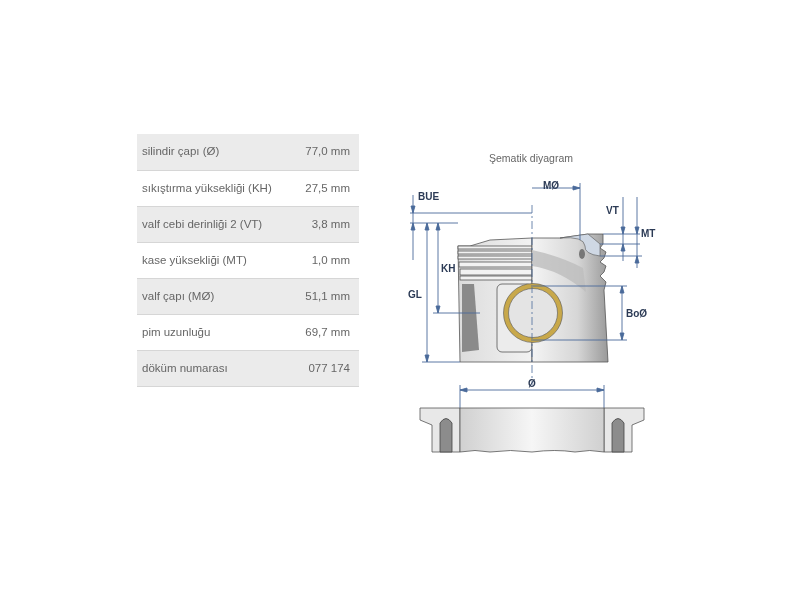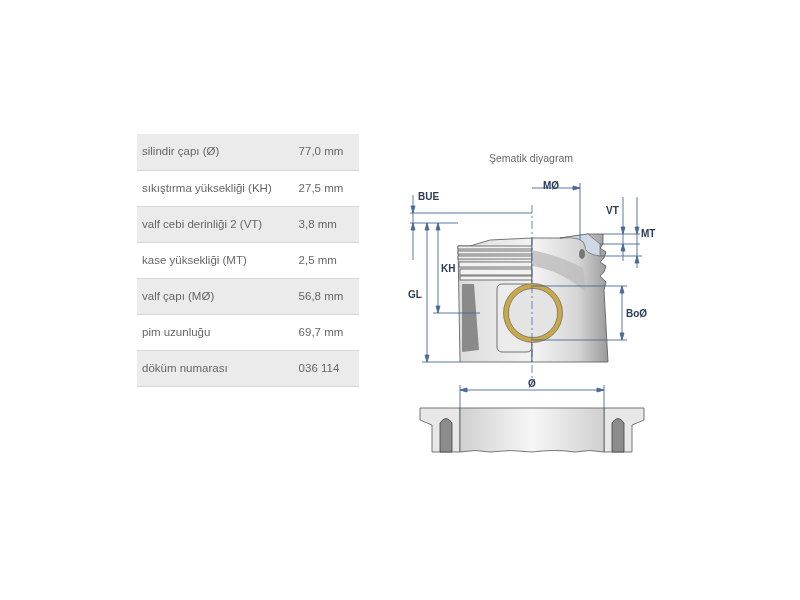--- a/index.html
+++ b/index.html
@@ -12,21 +12,21 @@
       position: absolute; left: 137px; top: 134px; width: 222px;
       border-collapse: collapse; font-size: 11.5px; color: #666666;
     }
     .spec-table tr { height: 36px; }
     .spec-table tr:nth-child(odd) td { background: #ebebeb; }
     .spec-table tr:nth-child(even) td { background: #ffffff; }
     .spec-table td {
       padding: 0 6px 0 5px; border-bottom: 1px solid #d6d6d6;
       white-space: nowrap; line-height: 19px;
     }
-    .spec-table td.val { text-align: left; padding-right: 9px; }
+    .spec-table td.val { text-align: right; padding-right: 9px; }
     .diagram-title {
       position: absolute; left: 489px; top: 152px; font-size: 10.5px; color: #666666;
     }
     .diagram { position: absolute; left: 400px; top: 170px; width: 270px; height: 300px; }
     .lbl { font-family: "Liberation Sans", sans-serif; font-weight: bold; font-size: 10px; fill: #2b3a55; }
   </style>
 </head>
 <body>
 
 <table class="spec-table">
@@ -38,33 +38,33 @@
     <tr>
         <td>sıkıştırma yüksekliği (KH)</td>
         <td class="val">27,5 mm</td>
       </tr>
     <tr>
         <td>valf cebi derinliği 2 (VT)</td>
         <td class="val">3,8 mm</td>
       </tr>
     <tr>
         <td>kase yüksekliği (MT)</td>
-        <td class="val">2,5 mm</td>
+        <td class="val">1,0 mm</td>
       </tr>
     <tr>
         <td>valf çapı (MØ)</td>
-        <td class="val">56,8 mm</td>
+        <td class="val">51,1 mm</td>
       </tr>
     <tr>
         <td>pim uzunluğu</td>
         <td class="val">69,7 mm</td>
       </tr>
     <tr>
         <td>döküm numarası</td>
-        <td class="val">036 114</td>
+        <td class="val">077 174</td>
       </tr>
   </tbody>
 </table>
 
 <div class="diagram-title">Şematik diyagram</div>
 
 <svg class="diagram" viewBox="400 170 270 300" width="270" height="300">
   <defs>
     <linearGradient id="gRight" x1="0" x2="1" y1="0" y2="0">
       <stop offset="0" stop-color="#f4f4f4"></stop>

